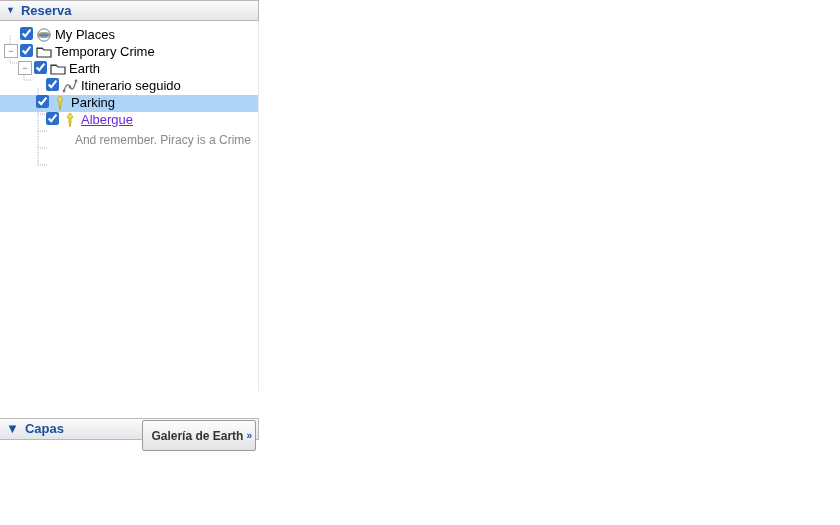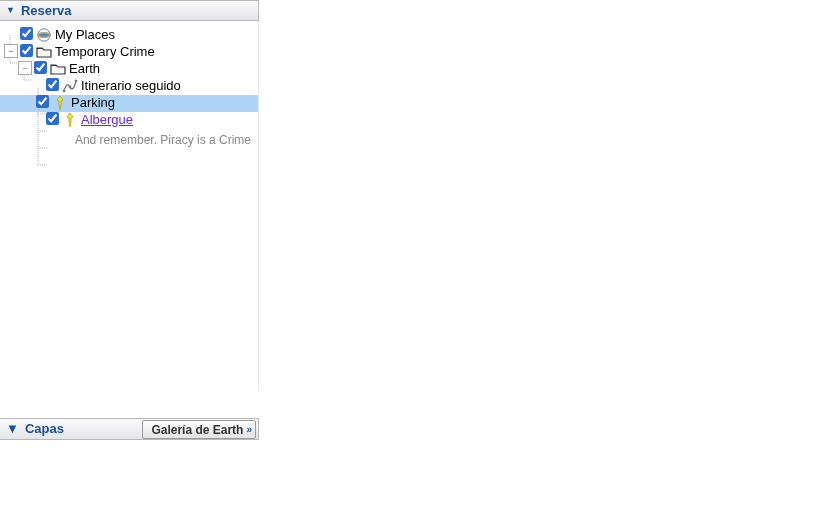--- a/index.html
+++ b/index.html
@@ -28,21 +28,21 @@
   .layers-panel { position:absolute; left:0; top:418px; width:259px; }
   .layers-header {
     height:22px; line-height:22px; padding-left:6px;
     background:linear-gradient(to bottom,#fbfbfc 0%,#e4e5e9 100%);
     border:1px solid #b8b8b8; border-left:none;
     color:#1b4f9c; font-weight:bold; font-size:13px;
     display:flex; align-items:center; gap:6px; cursor:pointer;
     position:relative;
   }
   .gallery-btn {
-    position:absolute; right:2px; top:1px; height:19px;
+    position:absolute; right:2px; top:1px; height:31px;
     padding:0 6px 0 8px;
     background:linear-gradient(to bottom,#fdfdfd 0%,#e2e3e6 100%);
     border:1px solid #9a9a9a; border-radius:2px;
     font-size:12px; font-weight:bold; color:#333;
     display:flex; align-items:center; gap:3px; cursor:pointer;
   }
   .gallery-btn .chev { color:#1b4f9c; font-size:10px; letter-spacing:-3px;}
   .tree-vsep{ border-right:1px solid #e8e8e8; position:absolute; right:0; top:0; bottom:0; width:0;}
 </style>
 </head>

